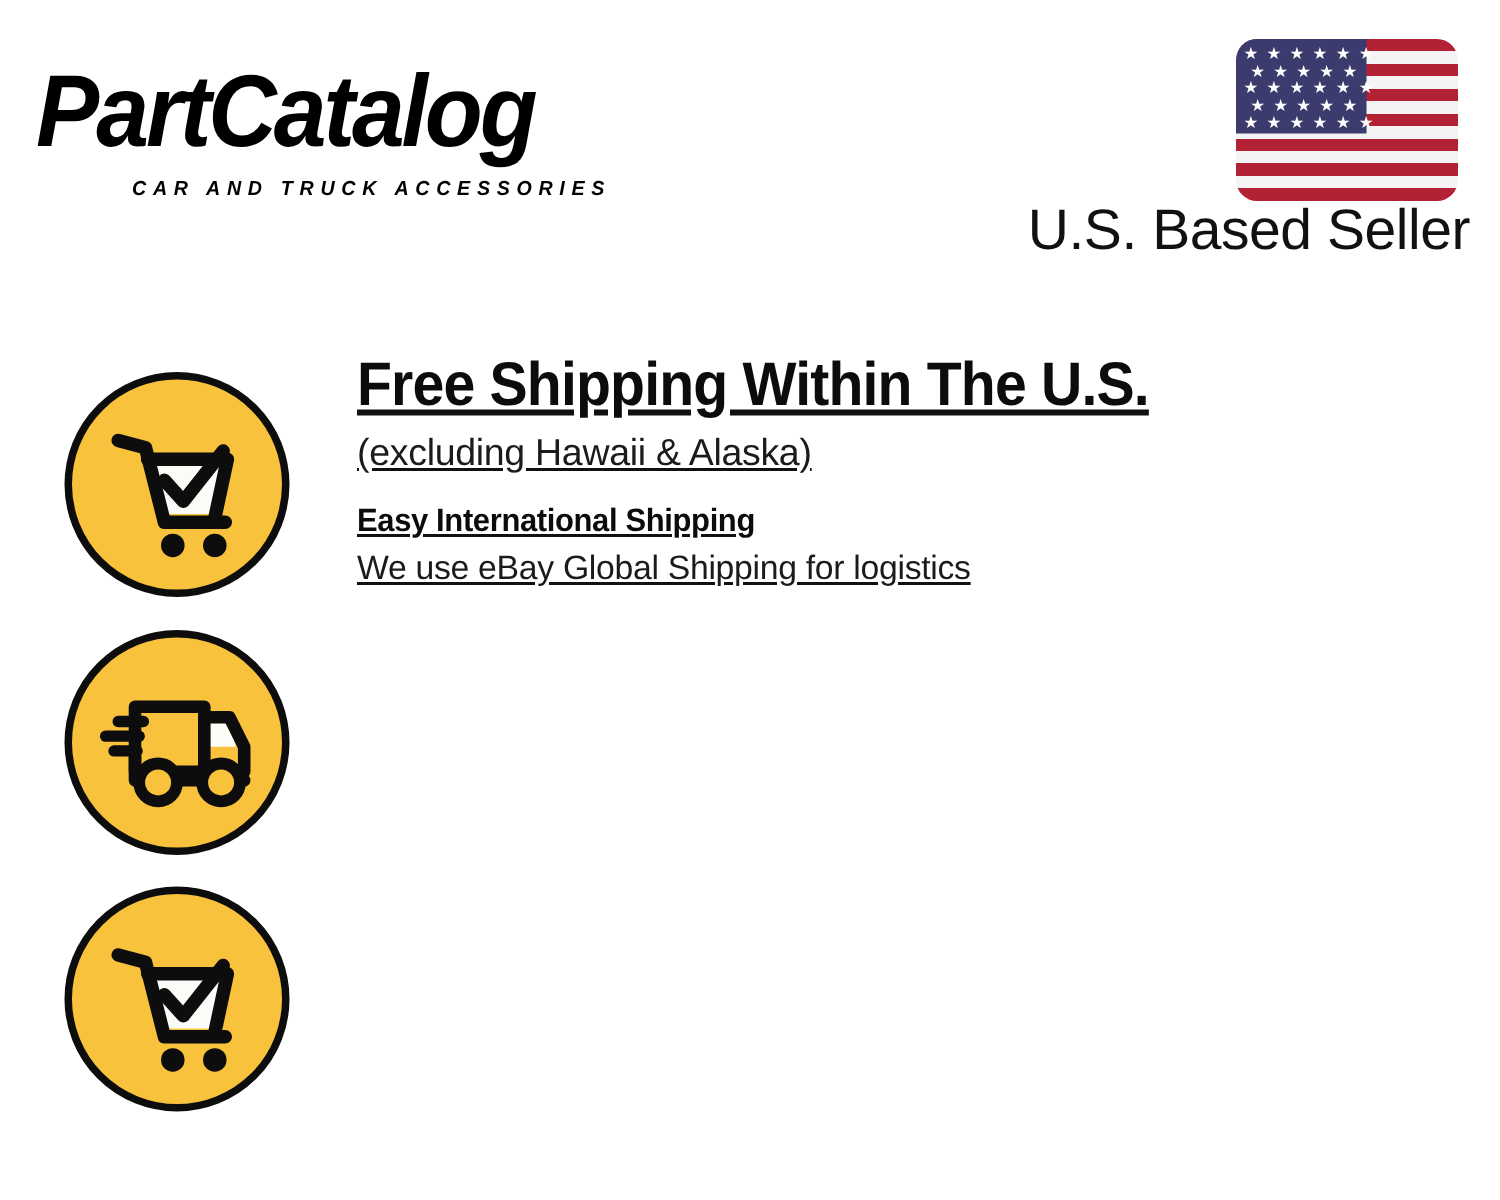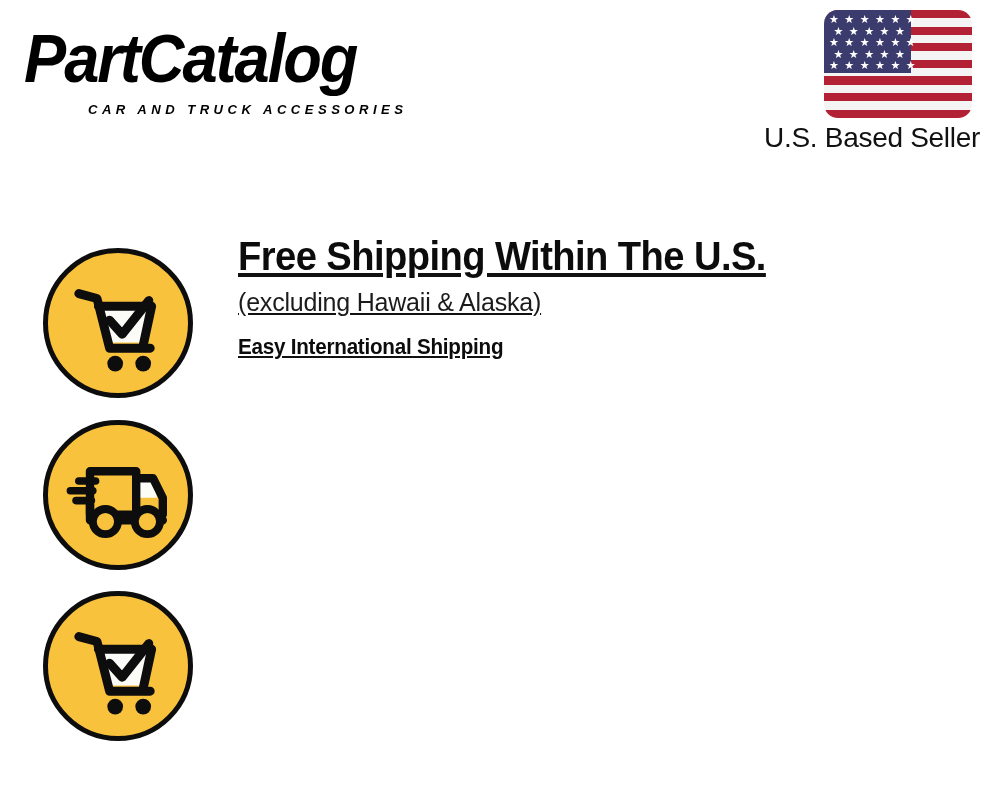--- a/index.html
+++ b/index.html
@@ -14,21 +14,21 @@
     overflow: hidden;
     font-family: "Liberation Sans", sans-serif;
     color: #111111;
     -webkit-font-smoothing: antialiased;
   }
 
   
   .header {
     position: absolute;
     left: 0;
-    top: 0;
+    top: 16px;
     width: 1000px;
     height: 170px;
   }
 
   
   .brand-logo {
     position: absolute;
     left: 24px;
     top: 22px;
     width: 470px;
@@ -111,21 +111,21 @@
     box-sizing: border-box;
     font-family: "DejaVu Sans", sans-serif;
     white-space: pre;
   }
   .seller-label {
     position: absolute;
     right: 6px;
     top: 112px;
     font-family: "Liberation Sans", sans-serif;
     font-weight: 400;
-    font-size: 28px;
+    font-size: 38px;
     line-height: 36px;
     letter-spacing: -0.3px;
     color: #111111;
     white-space: nowrap;
   }
 
   
   .features {
     position: absolute;
     left: 0;
@@ -249,20 +249,21 @@
         <path d="M36,38 L74,38 L68,66" fill="none" stroke="#0d0d0d" stroke-width="6.4" stroke-linecap="round" stroke-linejoin="round"></path>
         <path d="M44,48 L53,58 L72,34" fill="none" stroke="#0d0d0d" stroke-width="6.4" stroke-linecap="round" stroke-linejoin="round"></path>
         <circle cx="48" cy="79" r="5.6" fill="#0d0d0d"></circle>
         <circle cx="68" cy="79" r="5.6" fill="#0d0d0d"></circle>
       </svg>
     </div>
     <div class="feature-text">
       <div class="feature-heading">Free Shipping Within The U.S.</div>
       <div class="feature-sub">(excluding Hawaii &amp; Alaska)</div>
       <div class="feature-sub-strong">Easy International Shipping</div>
+      <div class="feature-sub-note">We use eBay Global Shipping for logistics</div>
     </div>
   </div>
 
   <div class="feature-row feature-row-2">
     <div class="icon-badge">
       <svg viewBox="0 0 100 100" aria-hidden="true">
         <polygon points="64,38 74,38 78,52 64,52" fill="#fdfdf8"></polygon>
         <path d="M30,33 L63,33 L63,64 L30,64 Z" fill="none" stroke="#0d0d0d" stroke-width="6" stroke-linejoin="round"></path>
         <path d="M63,38 L75,38 L82,52 L82,64 L63,64" fill="none" stroke="#0d0d0d" stroke-width="6" stroke-linejoin="round" stroke-linecap="round"></path>
         <path d="M30,57 L30,68 L82,68" fill="none" stroke="#0d0d0d" stroke-width="6" stroke-linejoin="round" stroke-linecap="round"></path>

